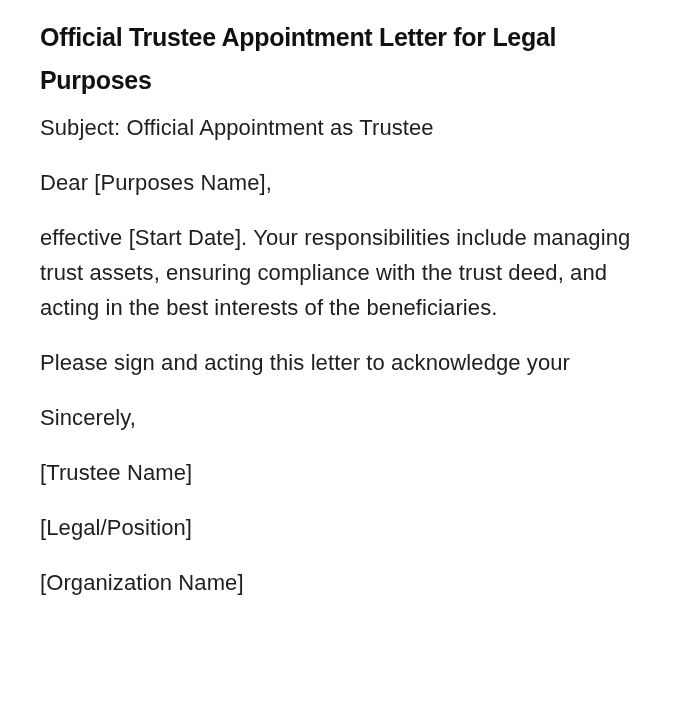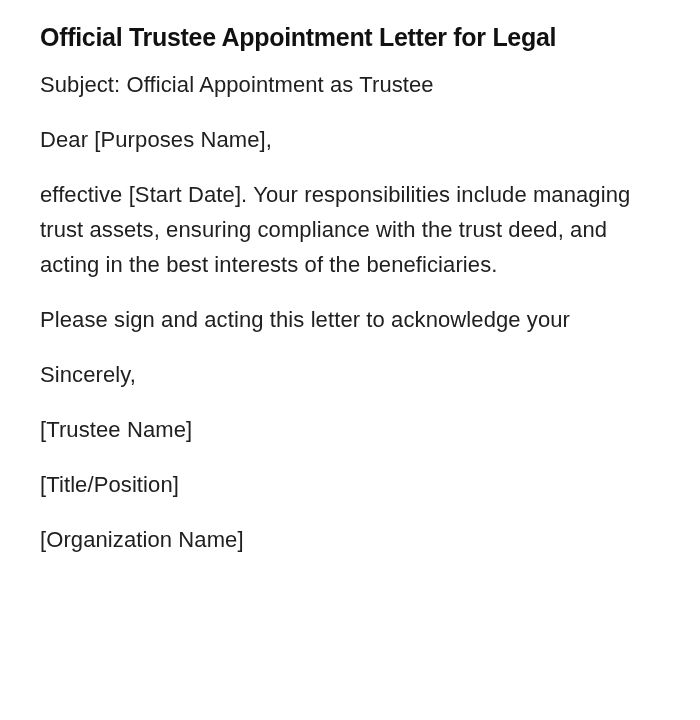--- a/index.html
+++ b/index.html
@@ -43,20 +43,21 @@
     display: block;
   }
 </style>
 </head>
 <body>
 
 <main class="page">
 
   <h1 class="doc-title">
     <span class="title-line">Official Trustee Appointment Letter for Legal</span>
+    <span class="title-line">Purposes</span>
   </h1>
 
   <p class="para">
     <span class="line">Subject: Official Appointment as Trustee</span>
   </p>
 
   <p class="para">
     <span class="line">Dear [Purposes Name],</span>
   </p>
 
@@ -72,20 +73,20 @@
 
   <p class="para">
     <span class="line">Sincerely,</span>
   </p>
 
   <p class="para">
     <span class="line">[Trustee Name]</span>
   </p>
 
   <p class="para">
-    <span class="line">[Title/Position]</span>
+    <span class="line">[Legal/Position]</span>
   </p>
 
   <p class="para">
     <span class="line">[Organization Name]</span>
   </p>
 
 </main>
 
 </body></html>

